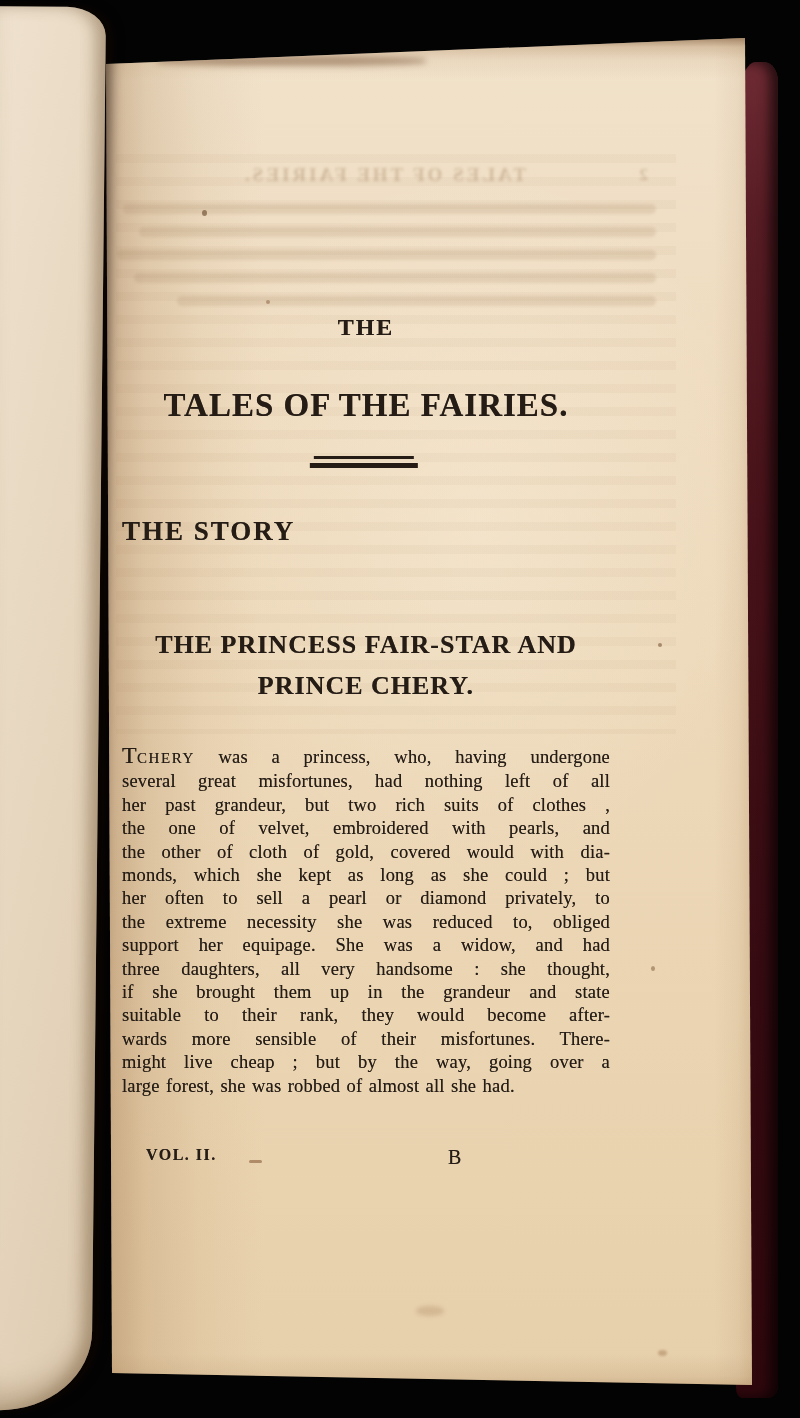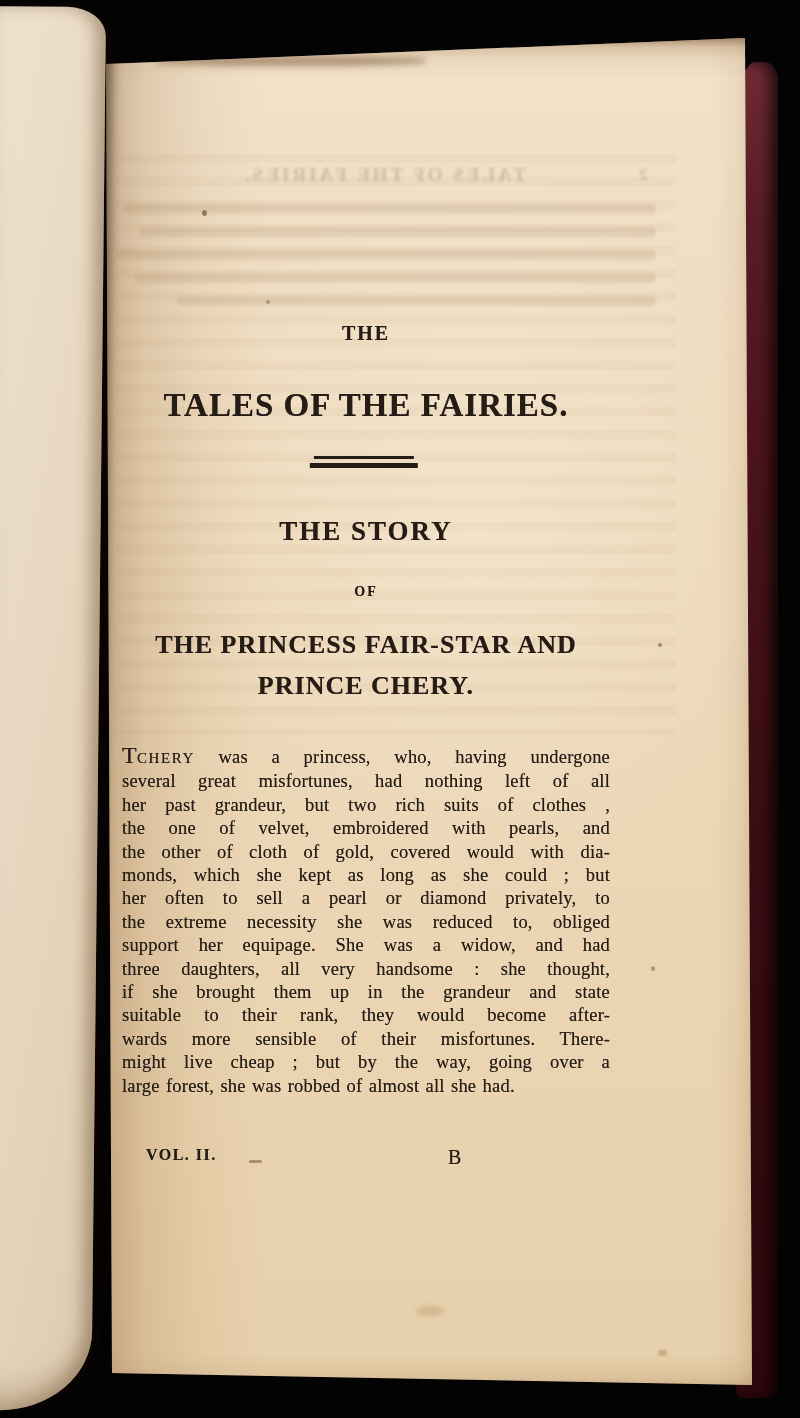--- a/index.html
+++ b/index.html
@@ -67,27 +67,27 @@
   .ghost-bar:nth-child(3){ width:99%; }
   .ghost-bar:nth-child(4){ width:96%; }
   .ghost-bar:nth-child(5){ width:88%; }
 
   
   .content {
     position:absolute; left:24px; top:0; width:488px; height:100%;
     color:#241c15; text-shadow:0 0 0.6px rgba(36,28,21,0.65);
   }
   .pretitle   { position:absolute; top:276px; width:100%; text-align:center;
-                font-size:20px; font-weight:bold; letter-spacing:2px;margin-top:8px; }
+                font-size:24px; font-weight:bold; letter-spacing:2px; }
   .main-title { position:absolute; top:330px; width:100%; text-align:center;
                 font-size:33px; font-weight:bold; letter-spacing:1px; white-space:nowrap;margin-top:19px; }
   .double-rule { position:absolute; top:418px; left:50%; transform:translateX(-52%); width:108px; }
   .rule-thin  { height:3px; width:100px; margin:0 auto 4px auto; background:#241c15; }
   .rule-thick { height:5px; width:108px; background:#241c15; }
-  .section    { position:absolute; top:478px; width:100%; text-align:center;
+  .section    { position:absolute; top:478px; width:100%; text-align:left;
                 font-size:27px; font-weight:bold; letter-spacing:2px; }
   .of-word    { position:absolute; top:546px; width:100%; text-align:center;
                 font-size:14px; font-weight:bold; letter-spacing:2px; }
   .story-title{ position:absolute; top:586px; width:100%; text-align:center;
                 font-size:26px; font-weight:bold; letter-spacing:1px; line-height:41px; }
 
   .body-text  { position:absolute; top:706px; width:100%;
                 font-size:18.5px; line-height:23.4px; word-spacing:1.5px; letter-spacing:0.2px; }
   .body-line  { text-align:justify; text-align-last:justify; }
   .body-lines .body-line:last-child { text-align-last:left; }
@@ -142,21 +142,20 @@
 
       <div class="main-title">TALES OF THE FAIRIES.</div>
 
       <div class="double-rule">
         <div class="rule-thin"></div>
         <div class="rule-thick"></div>
       </div>
 
       <div class="section">THE STORY</div>
 
-      <div class="of-word">OF</div>
 
       <div class="story-title">
         <div>THE PRINCESS FAIR-STAR AND</div>
         <div>PRINCE CHERY.</div>
       </div>
 
       <div class="body-text">
         <div class="body-line first"><span class="lead">T</span><span class="sc">CHERY</span> <span>was a princess, who, having undergone</span></div>
         <div class="body-lines">
             <div class="body-line">several great misfortunes, had nothing left of all</div>

